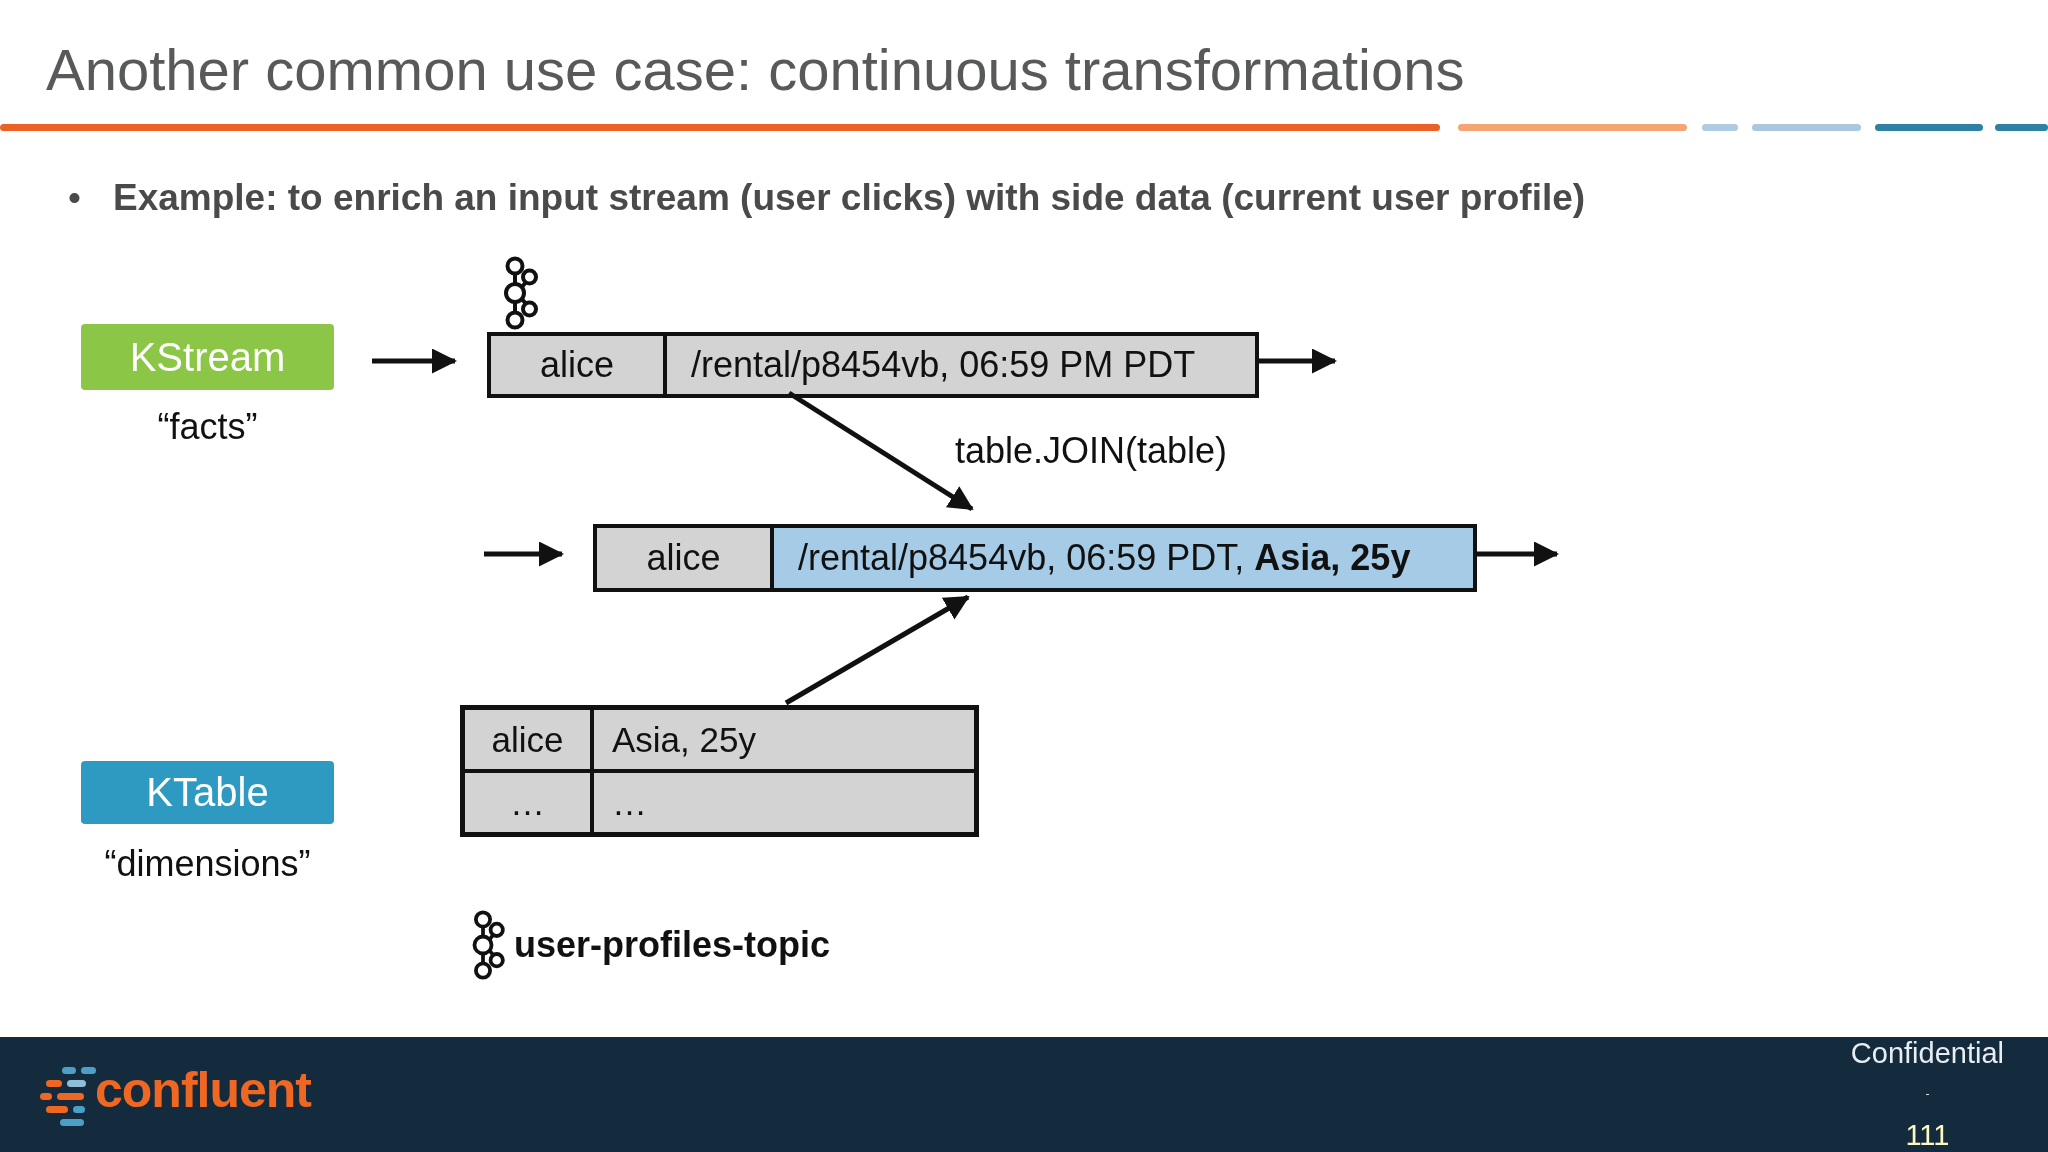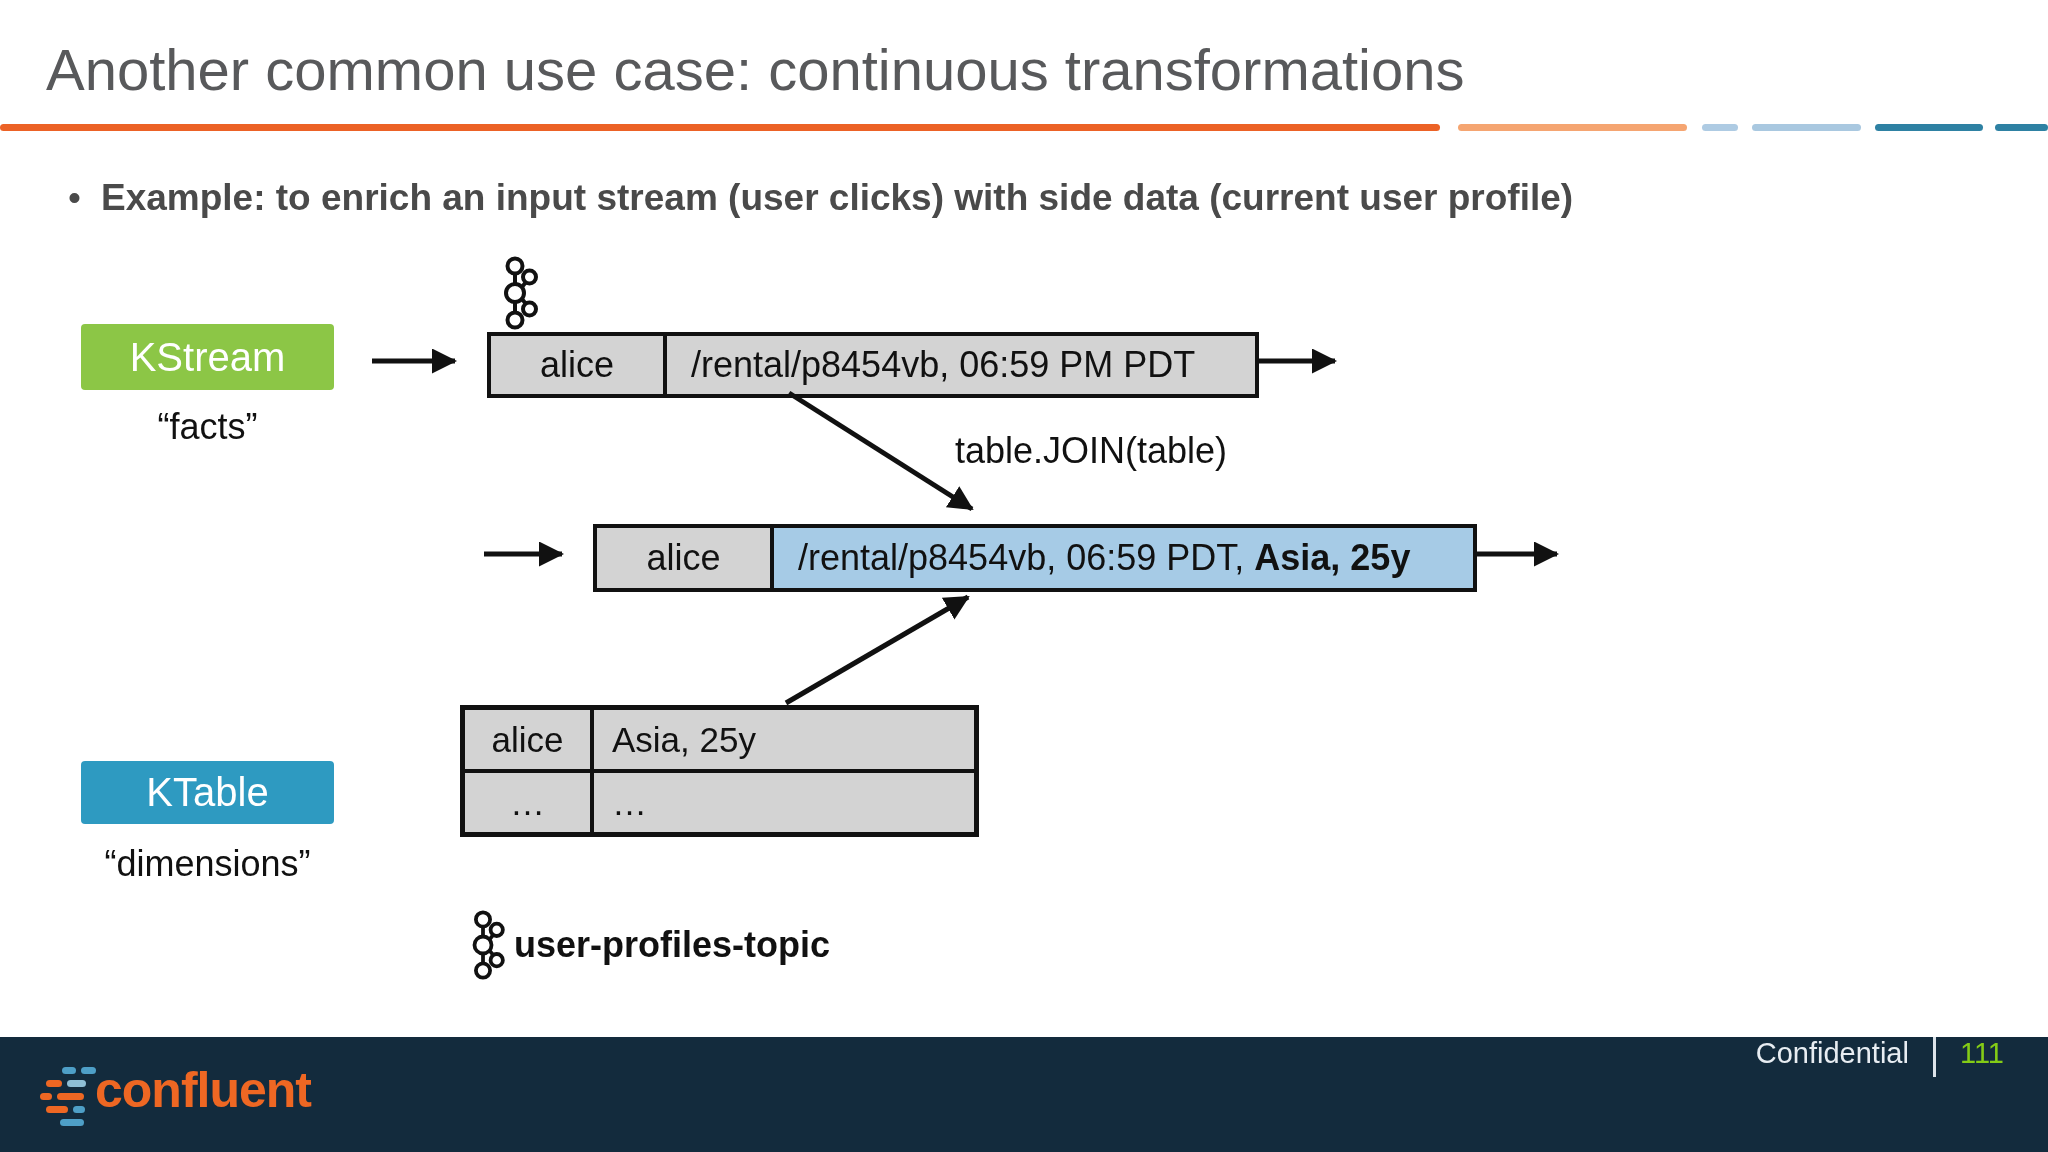--- a/index.html
+++ b/index.html
@@ -15,21 +15,21 @@
   .rule-seg{position:absolute;top:124px;height:7px;border-radius:4px;}
   .seg1{left:0px;width:1440px;background:#EC6226;}
   .seg2{left:1458px;width:229px;background:#F5A571;}
   .seg3{left:1702px;width:36px;background:#AECBE3;}
   .seg4{left:1752px;width:109px;background:#A9C8E0;}
   .seg5{left:1875px;width:108px;background:#2E81A3;}
   .seg6{left:1995px;width:53px;background:#2E81A3;}
   
   .bullet-line{position:absolute;left:68px;top:175px;display:flex;color:#4A4A4A;}
   .bullet-marker{font-size:37px;line-height:1.25;}
-  .bullet-text{margin-left:20px;font-size:37px;font-weight:bold;line-height:1.25;white-space:nowrap;}
+  .bullet-text{margin-left:32px;font-size:37px;font-weight:bold;line-height:1.25;white-space:nowrap;}
   
   .topic-label{position:absolute;font-size:36px;font-weight:bold;color:#111;white-space:nowrap;}
   .kafka-icon{position:absolute;}
   .tag-box{
     position:absolute;width:253px;display:flex;align-items:center;justify-content:center;
     color:#fff;font-size:40px;border-radius:4px;
   }
   .kstream-box{left:81px;top:324px;height:66px;background:#8CC646;}
   .ktable-box{left:81px;top:761px;height:63px;background:#2E9AC1;}
   .tag-caption{
@@ -66,25 +66,25 @@
   .overlay{position:absolute;left:0;top:0;pointer-events:none;}
   
   .footer{position:absolute;left:0;top:1037px;width:2048px;height:115px;background:#132B3D;}
   .logo{position:absolute;left:0;top:0;width:340px;height:115px;}
   .logo-dash{position:absolute;height:7px;border-radius:4px;}
   .wordmark{
     position:absolute;left:95px;top:24px;font-size:50px;font-weight:600;
     color:#EE6723;letter-spacing:-1px;
   }
   .footer-right{
-    position:absolute;right:44px;top:0;height:100%;display:flex;gap:24px;
+    position:absolute;right:44px;top:0;height:100%;display:flex;align-items:center;gap:24px;flex-direction:column;
   }
   .confidential{color:#E8EDF2;font-size:29px;}
   .footer-divider{width:3px;height:40px;background:#DDE4EA;}
-  .page-number{color:#84cc16;font-size:29px;}
+  .page-number{color:#fef9c3;font-size:29px;}
 </style>
 </head>
 <body>
 
 <div class="slide">
 
   <div class="title">Another common use case: continuous transformations</div>
   <div class="rule-seg seg1"></div>
   <div class="rule-seg seg2"></div>
   <div class="rule-seg seg3"></div>

